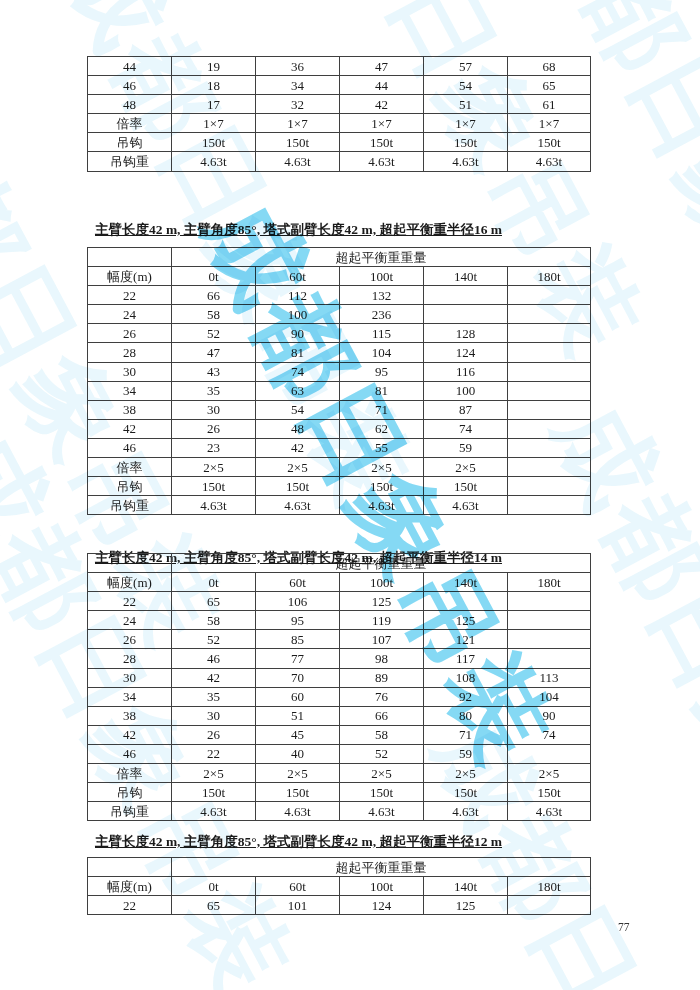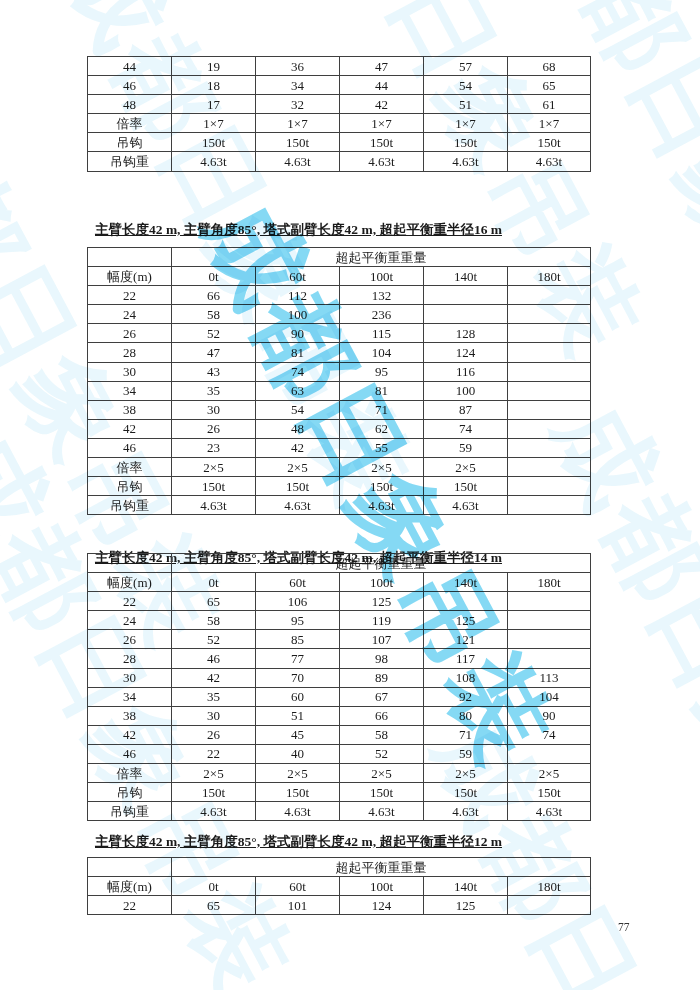--- a/index.html
+++ b/index.html
@@ -311,21 +311,21 @@
             <td>42</td>
             <td>70</td>
             <td>89</td>
             <td>108</td>
             <td>113</td>
           </tr>
           <tr>
             <td>34</td>
             <td>35</td>
             <td>60</td>
-            <td>67</td>
+            <td>76</td>
             <td>92</td>
             <td>104</td>
           </tr>
           <tr>
             <td>38</td>
             <td>30</td>
             <td>51</td>
             <td>66</td>
             <td>80</td>
             <td>90</td>

